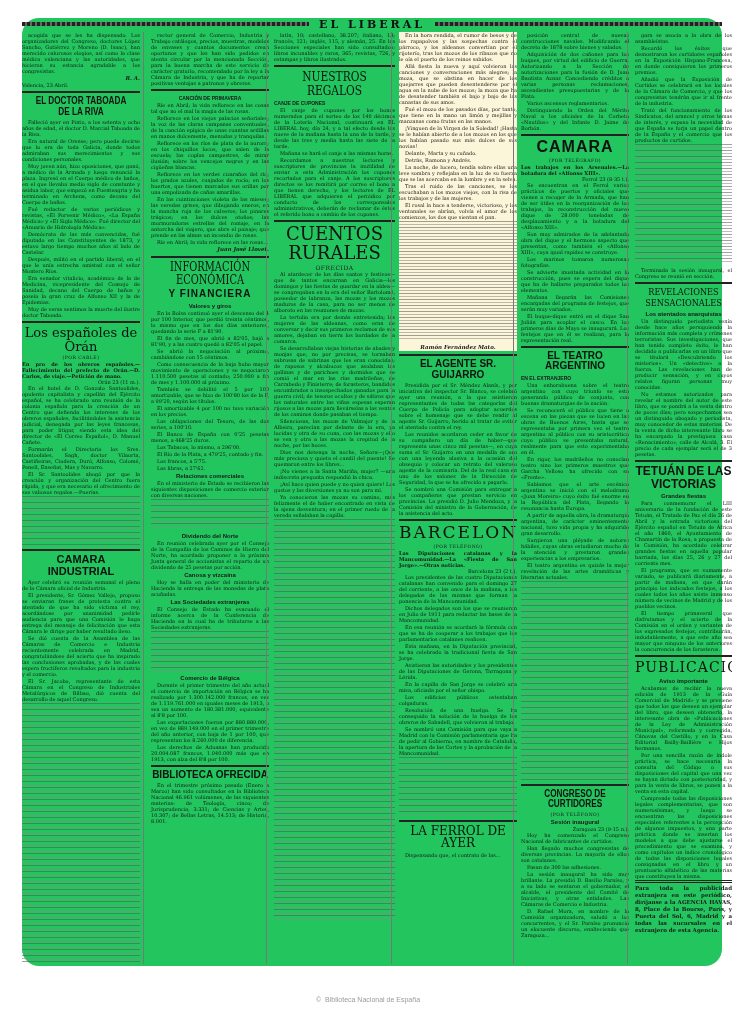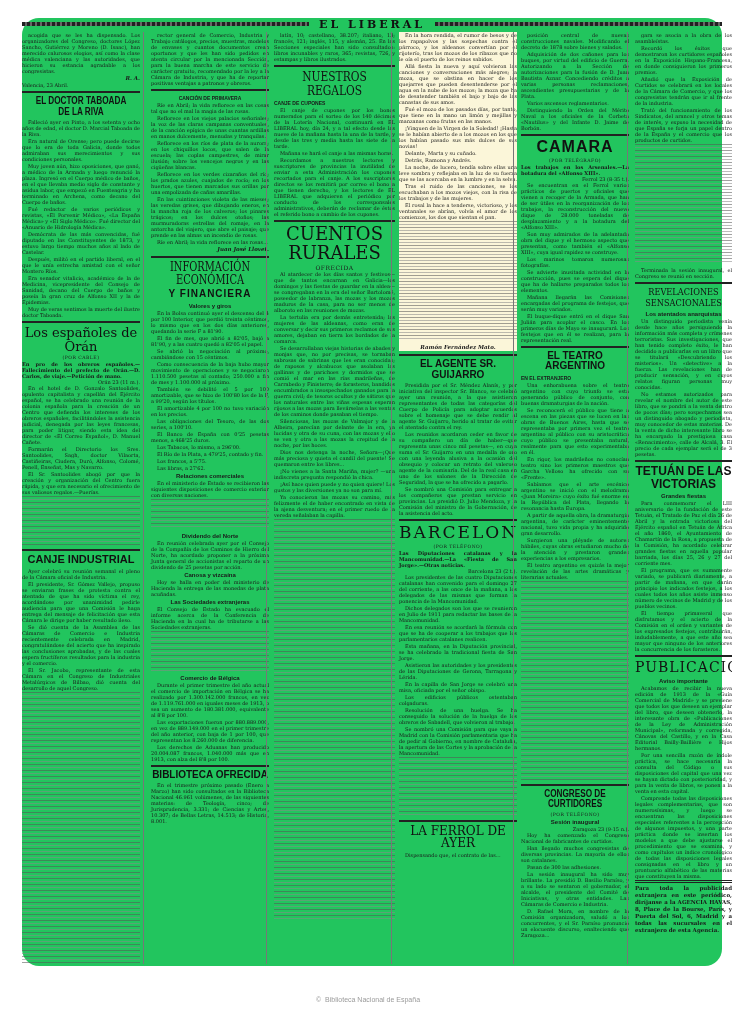--- a/index.html
+++ b/index.html
@@ -61,21 +61,21 @@
     <div class="rule thick"></div>
     <div class="hl serif" style="font-size:13px">Los españoles de Orán</div>
     <div class="subsmall">(POR CABLE)</div>
     <div class="summary">En pro de los obreros españoles.—Fallecimiento del prefecto de Orán.—D. Carlos, de viaje.—Petición de mano.</div>
     <div class="dateline">Orán 23 (11 m.).</div>
     <p>En el hotel de D. Gonzalo Santoolides, opulento capitalista y capellán del Ejército español, se ha celebrado una reunión de la colonia española para la creación de un Centro que defienda los intereses de los obreros españoles, facilitándoles la asistencia judicial, denegada por las leyes francesas, para poder litigar, siendo esta idea del director de «El Correo Español», D. Manuel Cañete.</p>
     <p>Formarán el Directorio los Sres. Santoolides, Sagh, doctor Vilaorta, Castiñeiras, Ciudera, Duró, Alfonso, Colomé, Penell, Enseñat, Mas y Navarro.</p>
     <p>El Sr. Santoolides abogó por que la creación y organización del Centro fuera rápida, y que era necesario el ofrecimiento de sus valiosos regalos.—Puerías.</p>
     <div class="lines" style="height:50px"></div>
     <div class="rule thick"></div>
-    <div class="hl" style="font-size:11px">CANJE INDUSTRIAL</div>
+    <div class="hl" style="font-size:11px">CAMARA INDUSTRIAL</div>
     <p>Ayer celebró su reunión semanal el pleno de la Cámara oficial de Industria.</p>
     <p>El presidente, Sr. Gómez Vallejo, propuso se enviaran frases de protesta contra el atentado de que ha sido víctima el rey, acordándose por unanimidad pedirle audiencia para que una Comisión le haga entrega del mensaje de felicitación que esta Cámara le dirige por haber resultado ileso.</p>
     <p>Se dió cuenta de la Asamblea de las Cámaras de Comercio e Industria recientemente celebrada en Madrid, congratulándose del acierto que ha inspirado las conclusiones aprobadas, y de las cuales espera fructíferos resultados para la industria y el comercio.</p>
     <p>El Sr. Jacobo, representante de esta Cámara en el Congreso de Industriales Metalúrgicos de Bilbao, dió cuenta del desarrollo de aquel Congreso.</p>
     <div class="lines" style="height:400px"></div>
   </div>
 
   <div class="col c2 sep">
     <p>rector general de Comercio, Industria y Trabajo catálogos, precios, muestras, modelos de envases y cuantos documentos crean oportunos y que les han sido pedidos en atenta circular por la mencionada Sección, para la buena marcha de este servicio de carácter gratuito, recomendado por la ley a la Cámara de Industria, y que ha de reportar positivas ventajas a patronos y obreros.</p>
     <div class="rule thick"></div>

